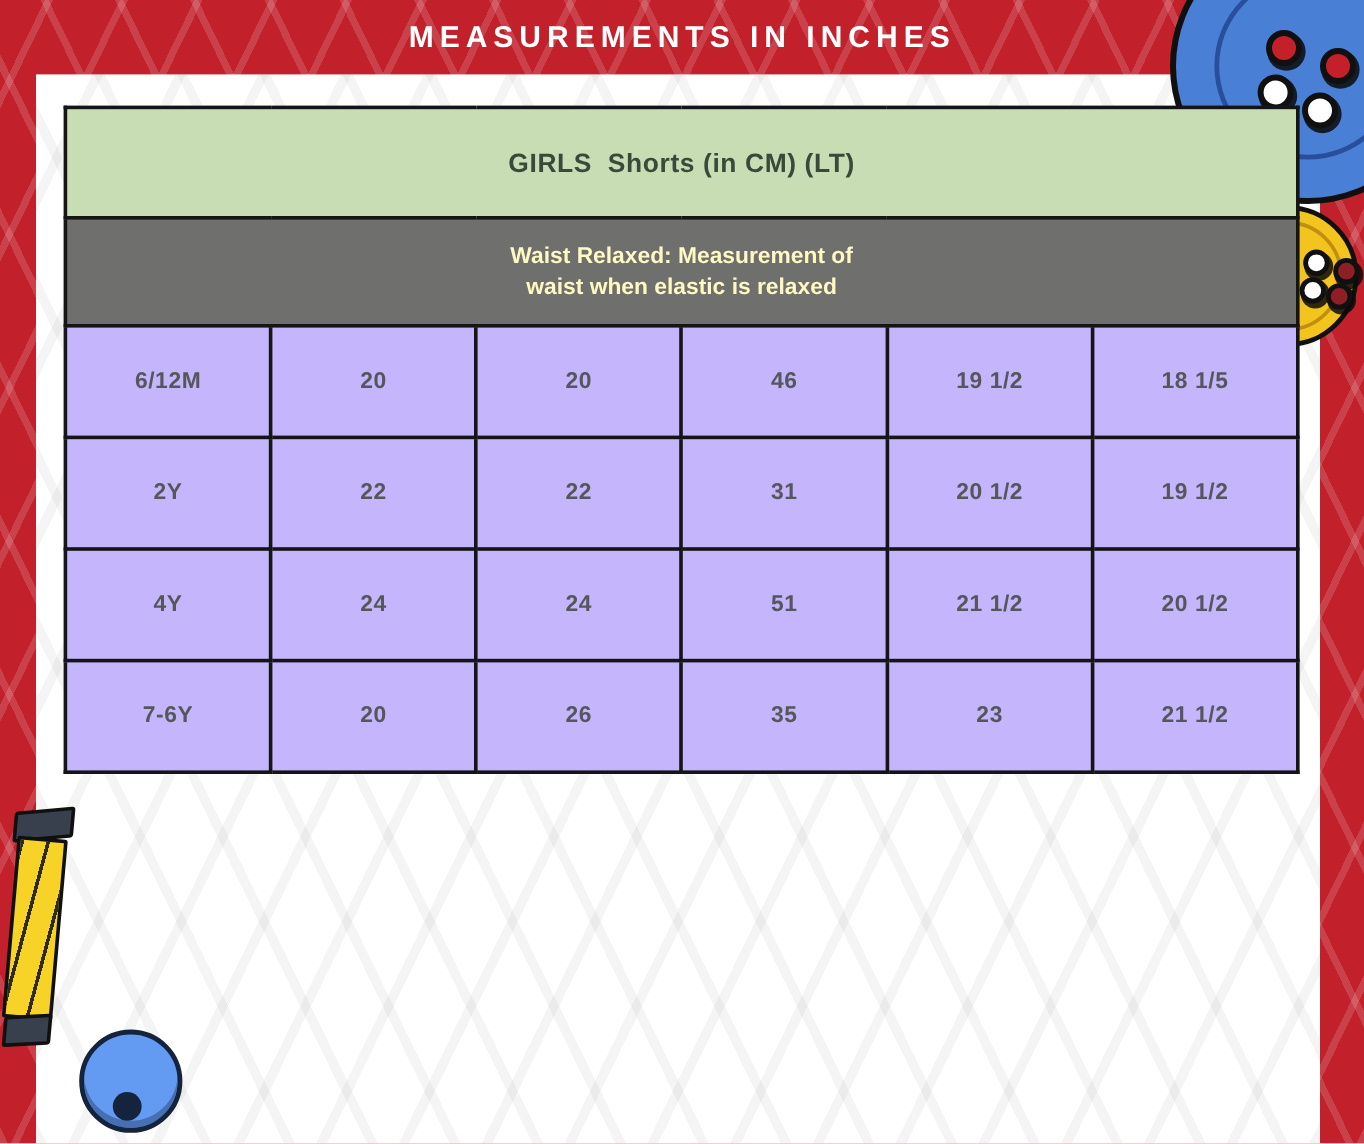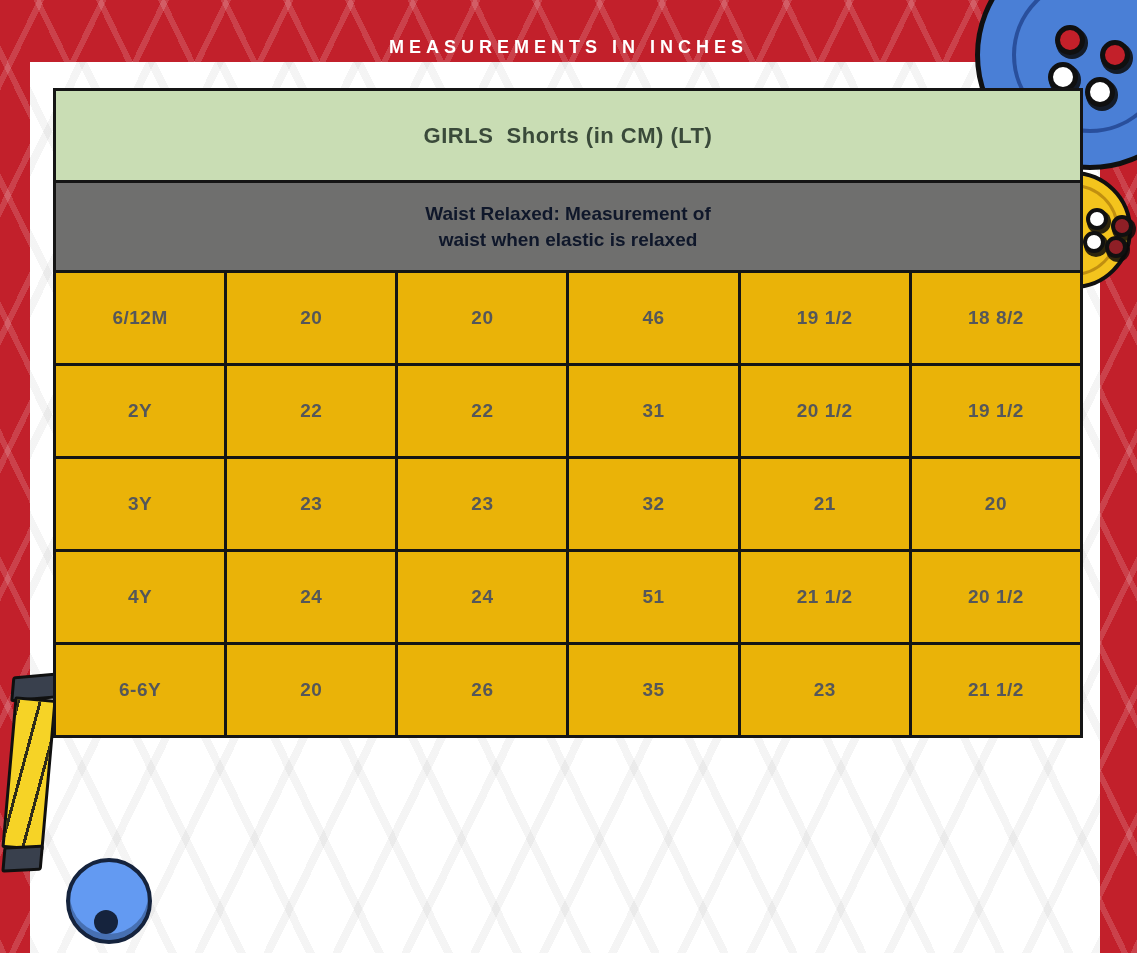--- a/index.html
+++ b/index.html
@@ -24,23 +24,23 @@
   .panel-white {
     position: absolute; left: 30px; top: 62px; width: 1070px; height: 891px; z-index: 1;
     background-color: #ffffff;
     background-image:
       repeating-linear-gradient(64deg,  rgba(120,120,120,0.08) 0 8px, transparent 8px 62px),
       repeating-linear-gradient(-64deg, rgba(120,120,120,0.08) 0 8px, transparent 8px 62px);
   }
 
   
   .page-title {
-    position: absolute; left: 0; top: 16px; width: 100%; height: 62px; z-index: 3;
+    position: absolute; left: 0; top: 0; width: 100%; height: 62px; z-index: 3;
     display: flex; align-items: center; justify-content: center;
-    color: #ffffff; font-weight: bold; font-size: 18px; letter-spacing: 5px;
+    color: #ffffff; font-weight: bold; font-size: 25px; letter-spacing: 5px;
   }
 
   
   .deco { position: absolute; z-index: 2; }
 
   .btn-blue {
     left: 975px; top: -60px; width: 230px; height: 230px;
     border-radius: 50%; border: 5px solid #101010;
     background: var(--button_blue, #4a7fd6);
   }
@@ -114,29 +114,29 @@
   tr.row-note   { height: 90px; }
   tr.row-cols   { height: 95px; }
   tr.row-data   { height: 93px; }
 
   .row-title td {
     background: var(--header_green, #c9ddb4);
     color: #3a4a3a; font-size: 22px; white-space: pre; letter-spacing: 0.5px;
   }
   .row-note td {
     background: var(--note_gray, #6f6f6e);
-    color: #0f172a; font-size: 19px; line-height: 1.35; white-space: pre-line;
+    color: #fef9c3; font-size: 19px; line-height: 1.35; white-space: pre-line;
   }
   .row-cols th {
     background: var(--header_green, #c9ddb4);
     color: #2e3a2e; font-size: 14.5px; letter-spacing: 0.5px;
     line-height: 1.4; white-space: pre-line;
   }
   .row-data td {
-    background: #eab308; color: var(--cell_text, #55575a);
+    background: #c4b5fd; color: var(--cell_text, #55575a);
     font-size: 19px; letter-spacing: 0.5px;
   }
 </style>
 </head>
 <body>
 
 <div class="screen">
 
   <div class="bg-red"></div>
   <div class="panel-white"></div>
@@ -177,48 +177,40 @@
       <tr class="row-note">
         <td colspan="6">Waist Relaxed: Measurement of
 waist when elastic is relaxed</td>
       </tr>
       <tr class="row-data">
         <td>6/12M</td>
         <td>20</td>
         <td>20</td>
         <td>46</td>
         <td>19 1/2</td>
-        <td>18 8/2</td>
+        <td>18 1/5</td>
       </tr>
       <tr class="row-data">
         <td>2Y</td>
         <td>22</td>
         <td>22</td>
         <td>31</td>
         <td>20 1/2</td>
         <td>19 1/2</td>
       </tr>
       <tr class="row-data">
-        <td>3Y</td>
-        <td>23</td>
-        <td>23</td>
-        <td>32</td>
-        <td>21</td>
-        <td>20</td>
-      </tr>
-      <tr class="row-data">
         <td>4Y</td>
         <td>24</td>
         <td>24</td>
         <td>51</td>
         <td>21 1/2</td>
         <td>20 1/2</td>
       </tr>
       <tr class="row-data">
-        <td>6-6Y</td>
+        <td>7-6Y</td>
         <td>20</td>
         <td>26</td>
         <td>35</td>
         <td>23</td>
         <td>21 1/2</td>
       </tr>
     </tbody>
   </table>
 
 </div>

